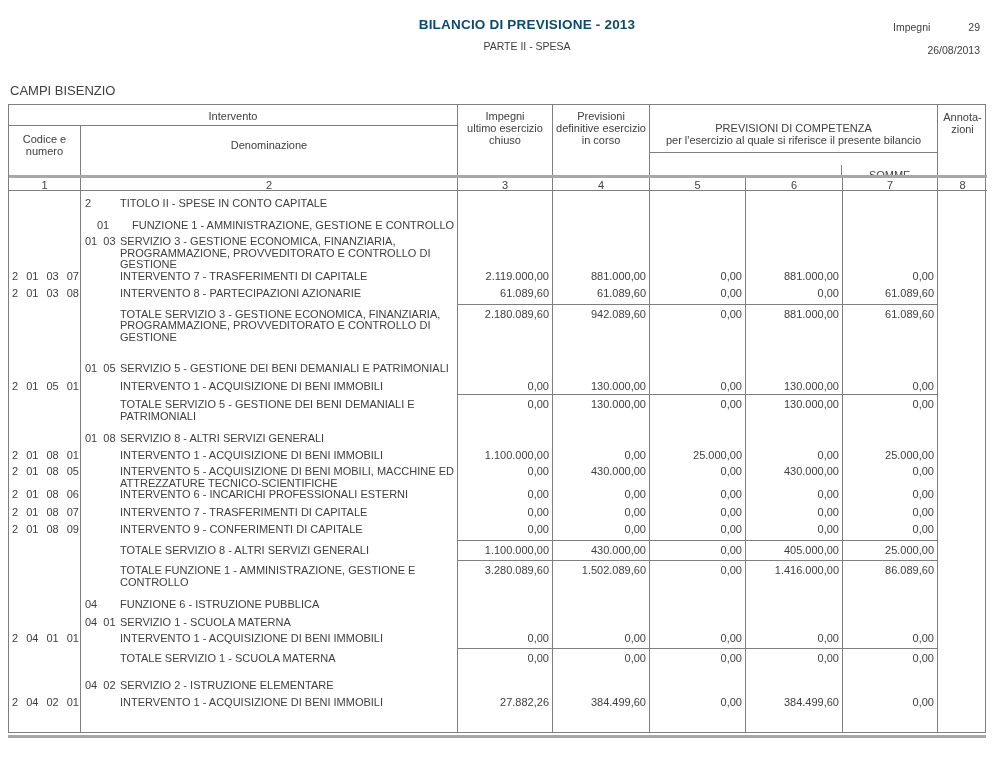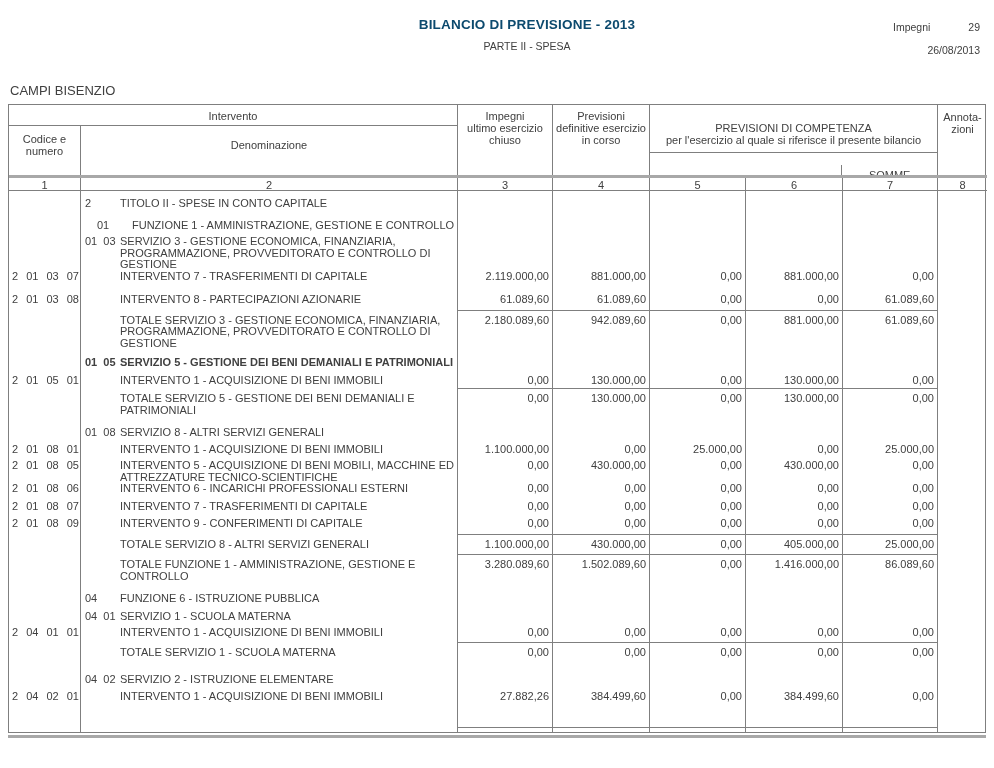--- a/index.html
+++ b/index.html
@@ -158,41 +158,41 @@
           <div class="row intervento" style="margin-top: 0px;">
             <div class="c-code">2 01 03 07</div>
             <div class="c-den"><span class="txt">INTERVENTO 7 - TRASFERIMENTI DI CAPITALE</span></div>
             <div class="c-val">2.119.000,00</div>
             <div class="c-val">881.000,00</div>
             <div class="c-val">0,00</div>
             <div class="c-val">881.000,00</div>
             <div class="c-val">0,00</div>
             <div class="c-annot"></div>
           </div>
-          <div class="row intervento" style="margin-top: 12px;">
+          <div class="row intervento" style="margin-top: 6px;">
             <div class="c-code">2 01 03 08</div>
             <div class="c-den"><span class="txt">INTERVENTO 8 - PARTECIPAZIONI AZIONARIE</span></div>
             <div class="c-val">61.089,60</div>
             <div class="c-val">61.089,60</div>
             <div class="c-val">0,00</div>
             <div class="c-val">0,00</div>
             <div class="c-val">61.089,60</div>
             <div class="c-annot"></div>
           </div>
           <div class="row totale" style="margin-top: 9px;">
             <div class="c-code"></div>
             <div class="c-den"><span class="txt">TOTALE SERVIZIO 3 - GESTIONE ECONOMICA, FINANZIARIA, PROGRAMMAZIONE, PROVVEDITORATO E CONTROLLO DI GESTIONE</span></div>
             <div class="c-val">2.180.089,60</div>
             <div class="c-val">942.089,60</div>
             <div class="c-val">0,00</div>
             <div class="c-val">881.000,00</div>
             <div class="c-val">61.089,60</div>
             <div class="c-annot"></div>
           </div>
-          <div class="row servizio" style="margin-top: 8px; font-weight: bold;">
+          <div class="row servizio" style="margin-top: 20px;">
             <div class="c-code"></div>
             <div class="c-den"><span class="prefix">01 05</span><span class="txt">SERVIZIO 5 - GESTIONE DEI BENI DEMANIALI E PATRIMONIALI</span></div>
             <div class="c-val"></div>
             <div class="c-val"></div>
             <div class="c-val"></div>
             <div class="c-val"></div>
             <div class="c-val"></div>
             <div class="c-annot"></div>
           </div>
           <div class="row intervento" style="margin-top: 6px;">

